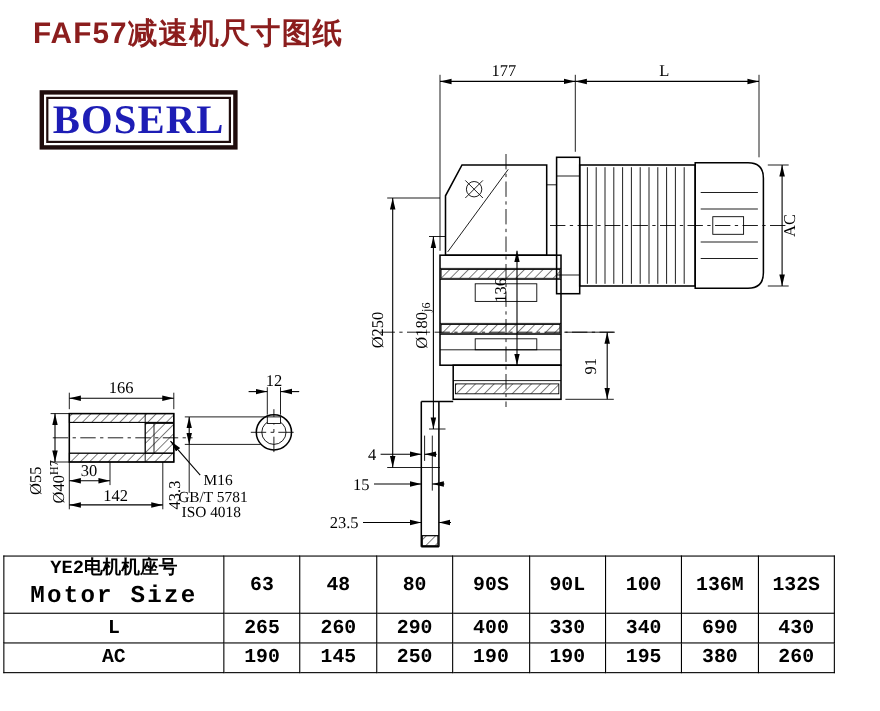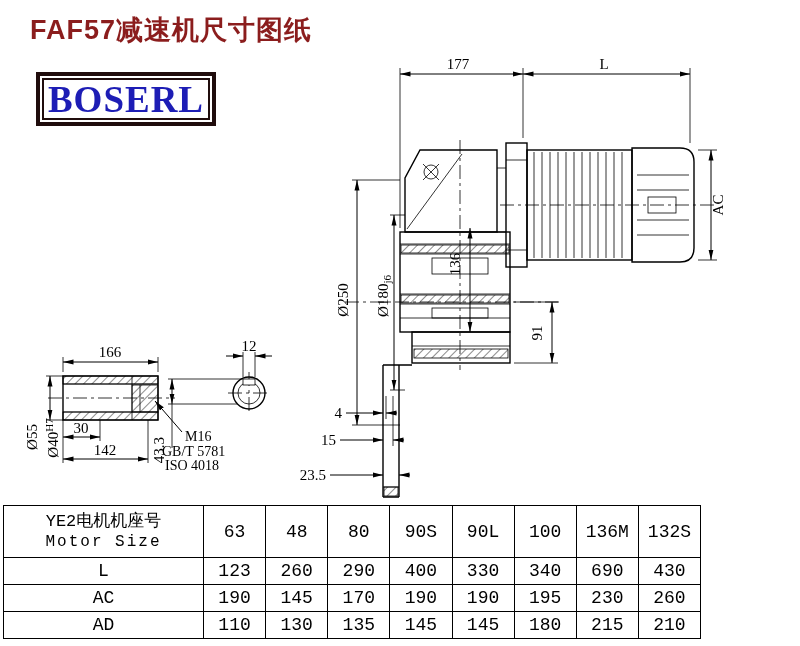--- a/index.html
+++ b/index.html
@@ -1,41 +1,41 @@
 <!DOCTYPE html>
 <html><head>
 <meta charset="utf-8">
 <style>
   html,body{margin:0;padding:0;background:#fff;}
   .stage{position:relative;width:800px;height:646px;background:#fff;overflow:hidden;
          font-family:"Liberation Sans",sans-serif;border-radius:16px;}
   .title{position:absolute;left:30px;top:12px;font-size:27px;font-weight:bold;
          color:#8b1d1d;letter-spacing:1px;font-family:"Liberation Sans",sans-serif;}
-  .logo{position:absolute;left:36px;top:72px;width:180px;height:54px;
+  .logo{position:absolute;left:36px;top:82px;width:180px;height:54px;
         border:4px solid #200d0d;box-sizing:border-box;background:#fff;}
   .logo-inner{margin:2px;border:2px solid #200d0d;height:calc(100% - 8px);
         display:flex;align-items:center;justify-content:center;}
   .logo-inner span{color:#1d1db5;font-family:"Liberation Serif",serif;
         font-weight:bold;font-size:37px;letter-spacing:1px;}
   svg{position:absolute;left:0;top:0;}
   .ln{stroke:#000;stroke-width:1.4;fill:none;}
   .thin{stroke:#000;stroke-width:0.8;fill:none;}
   .cl{stroke:#000;stroke-width:0.8;fill:none;stroke-dasharray:14 4 3 4;}
   .dim{stroke:#000;stroke-width:1;fill:none;}
   .hz{stroke:#000;stroke-width:0.8;}
   text.d{font-family:"Liberation Serif",serif;font-size:15px;fill:#000;}
   text.ds{font-family:"Liberation Serif",serif;font-size:14px;fill:#000;}
   tspan.fit{font-size:11px;}
-  table.mt{position:absolute;top:505px;left:3px;width:698px;border-collapse:collapse;
-        table-layout:fixed;background:#fff;}
+  table.mt{position:absolute;top:505px;left:3px;width:756px;border-collapse:collapse;
+        table-layout:fixed;background:#fff;font-weight:bold;}
   table.mt td{border:1.5px solid #000;text-align:center;vertical-align:middle;padding:0;
         font-family:"Liberation Mono",monospace;font-size:18px;color:#000;}
   tr.hrow{height:52px;} tr.drow{height:27px;}
   .cellcn{font-size:17px;line-height:1.3;}
-  .cellen{font-size:16px;letter-spacing:2px;line-height:1.2;}
+  .cellen{font-size:22px;letter-spacing:2px;line-height:1.2;}
 </style>
 </head>
 <body>
 
 <div class="stage">
 
   <div class="title">FAF57减速机尺寸图纸</div>
 
   <div class="logo">
     <div class="logo-inner">
@@ -203,47 +203,36 @@
       <td>48</td>
       <td>80</td>
       <td>90S</td>
       <td>90L</td>
       <td>100</td>
       <td>136M</td>
       <td>132S</td>
     </tr>
     <tr class="drow">
       <td>L</td>
-      <td>123</td>
+      <td>265</td>
       <td>260</td>
       <td>290</td>
       <td>400</td>
       <td>330</td>
       <td>340</td>
       <td>690</td>
       <td>430</td>
     </tr>
     <tr class="drow">
       <td>AC</td>
       <td>190</td>
       <td>145</td>
-      <td>170</td>
+      <td>250</td>
       <td>190</td>
       <td>190</td>
       <td>195</td>
-      <td>230</td>
+      <td>380</td>
       <td>260</td>
-    </tr>
-    <tr class="drow">
-      <td>AD</td>
-      <td>110</td>
-      <td>130</td>
-      <td>135</td>
-      <td>145</td>
-      <td>145</td>
-      <td>180</td>
-      <td>215</td>
-      <td>210</td>
     </tr>
   </tbody>
     </table>
 
 </div>
 
 </body></html>

